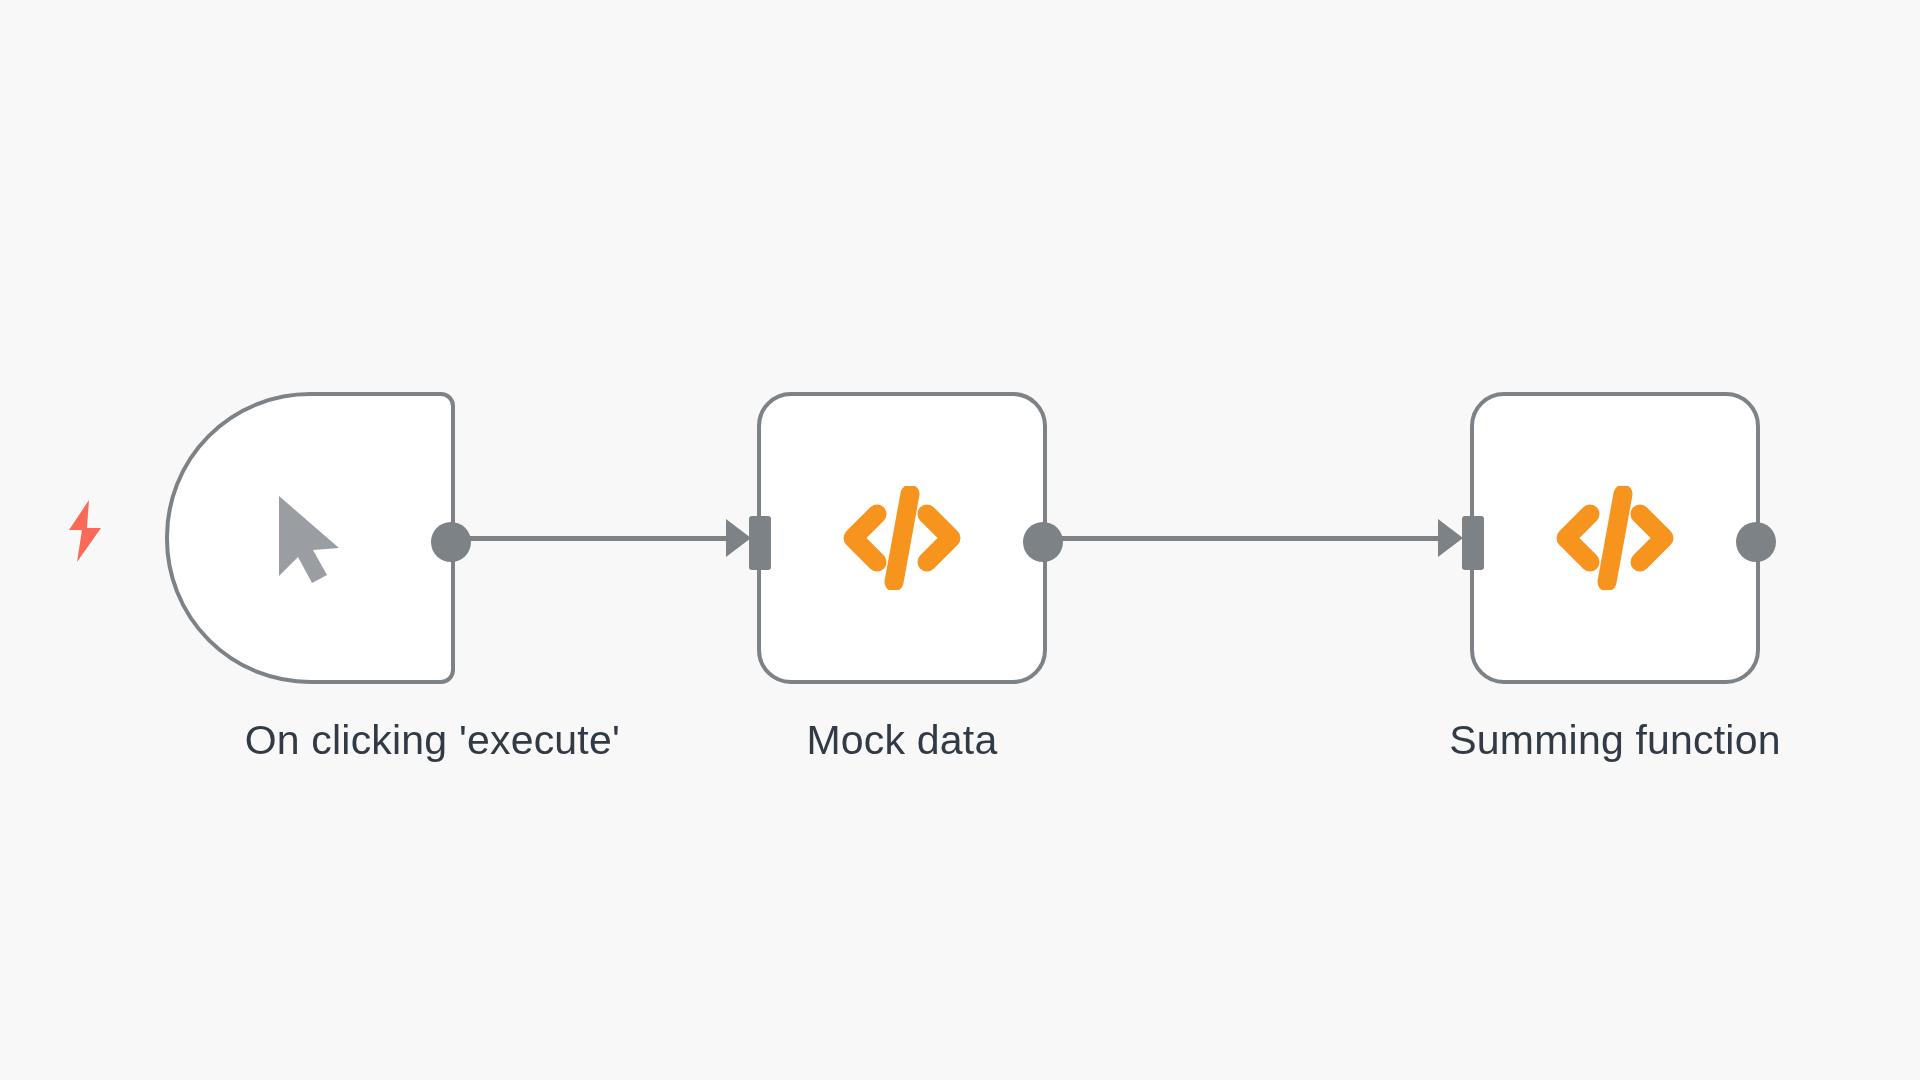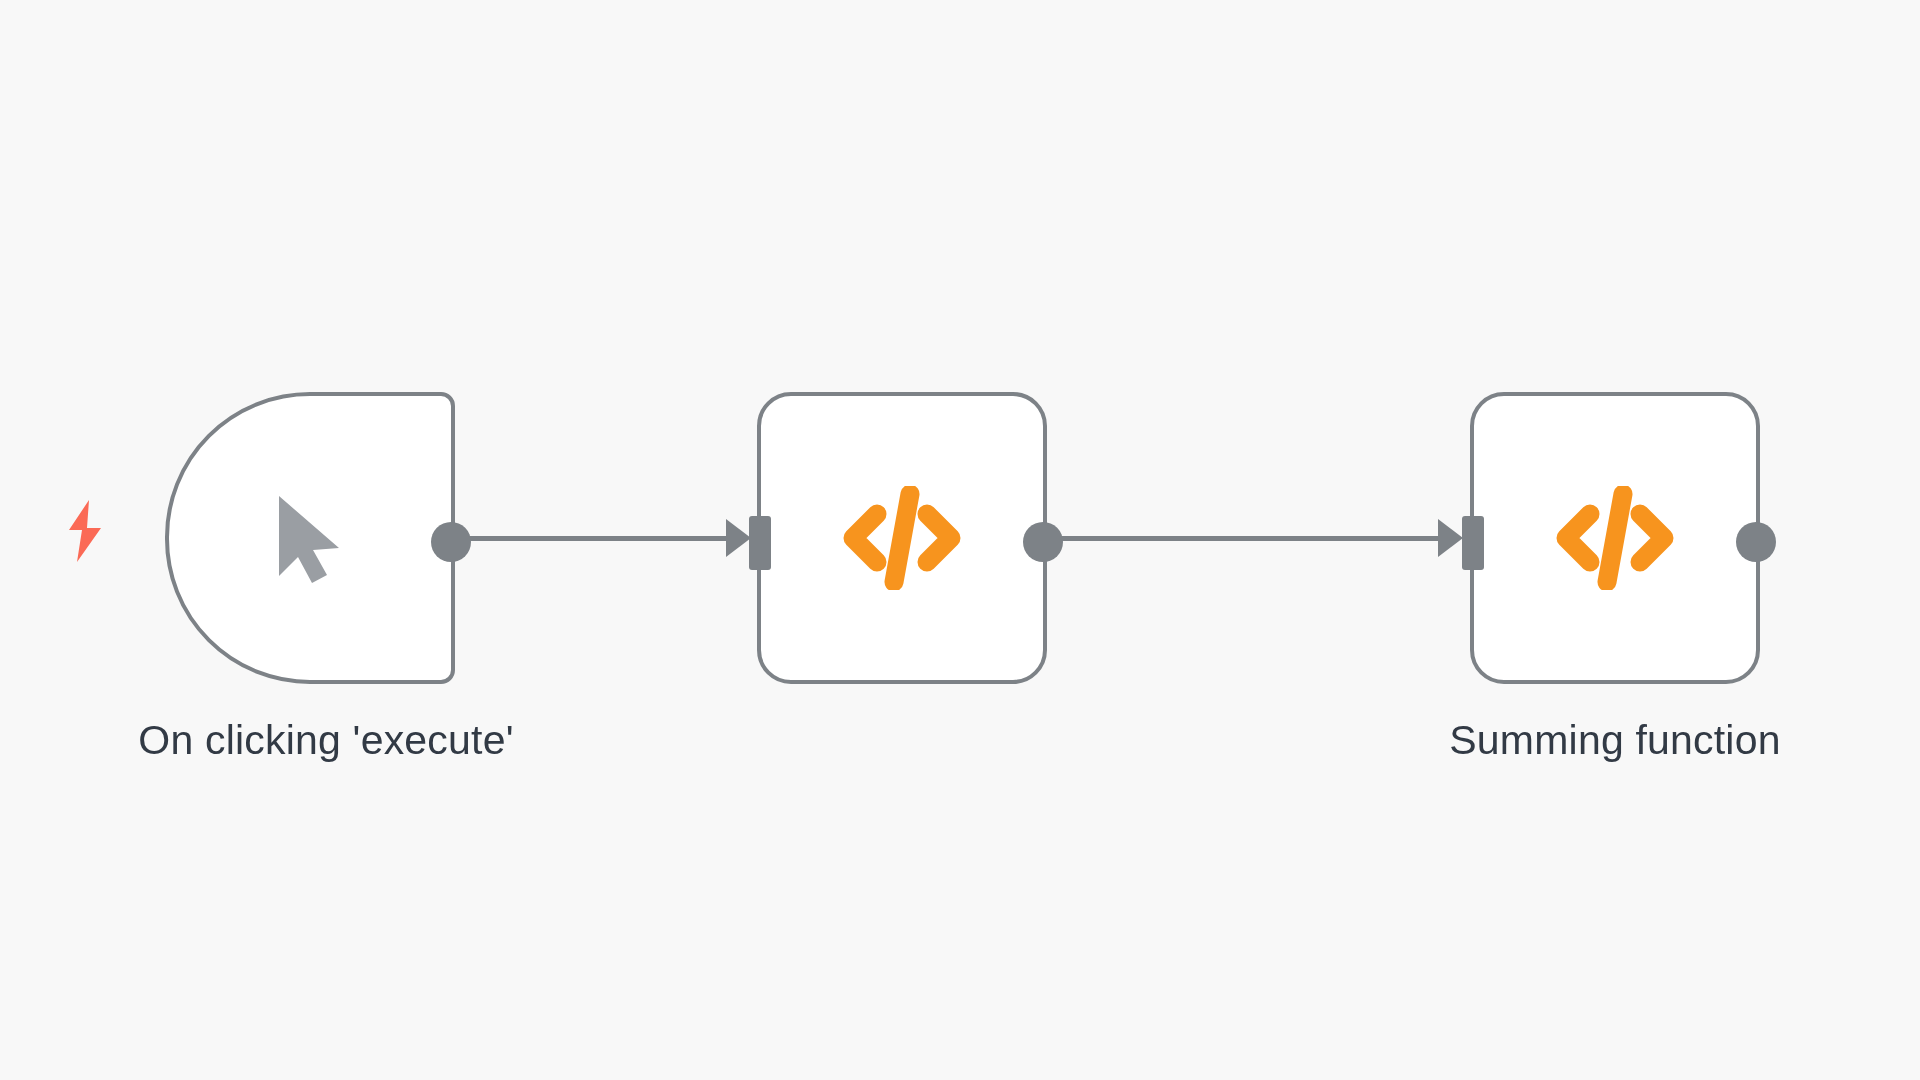--- a/index.html
+++ b/index.html
@@ -109,39 +109,40 @@
 
   <div class="node trigger" style="left:165px; top:392px;">
     <div class="node-icon">
       <svg viewBox="0 0 74 90" width="74" height="90" aria-hidden="true">
         <path d="M6 3 L6 83 L25 64 L39 90 L54 82 L40 57 L66 55 Z" fill="#9a9ea3"></path>
       </svg>
     </div>
     <div class="port-out" style="right:-20px; top:126px;"></div>
   </div>
 
-  <div class="node-label" style="left:16px; top:718px; width:620px;">On clicking 'execute'</div>
+  <div class="node-label" style="left:0px; top:718px; width:620px;text-align:right;">On clicking 'execute'</div>
 
   <div class="edge-line" style="left:470px; top:536px; width:260px;"></div>
   <div class="edge-arrow" style="left:726px; top:519px;"></div>
 
   <div class="node square" style="left:757px; top:392px;">
     <div class="port-in" style="left:-12px; top:120px;"></div>
     <div class="node-icon">
       <svg viewBox="0 0 118 104" width="118" height="104" aria-hidden="true">
         <g fill="none" stroke="#f7941e" stroke-width="19" stroke-linecap="round" stroke-linejoin="round">
           <polyline points="34,28 10,52 34,76"></polyline>
           <polyline points="84,28 108,52 84,76"></polyline>
           <line x1="67" y1="8" x2="51" y2="96"></line>
         </g>
       </svg>
     </div>
     <div class="port-out" style="right:-20px; top:126px;"></div>
   </div>
 
+  <div class="node-label" style="left:592px; top:718px; width:620px;">Mock data</div>
 
   <div class="edge-line" style="left:1062px; top:536px; width:380px;"></div>
   <div class="edge-arrow" style="left:1438px; top:519px;"></div>
 
   <div class="node square" style="left:1470px; top:392px;">
     <div class="port-in" style="left:-12px; top:120px;"></div>
     <div class="node-icon">
       <svg viewBox="0 0 118 104" width="118" height="104" aria-hidden="true">
         <g fill="none" stroke="#f7941e" stroke-width="19" stroke-linecap="round" stroke-linejoin="round">
           <polyline points="34,28 10,52 34,76"></polyline>

